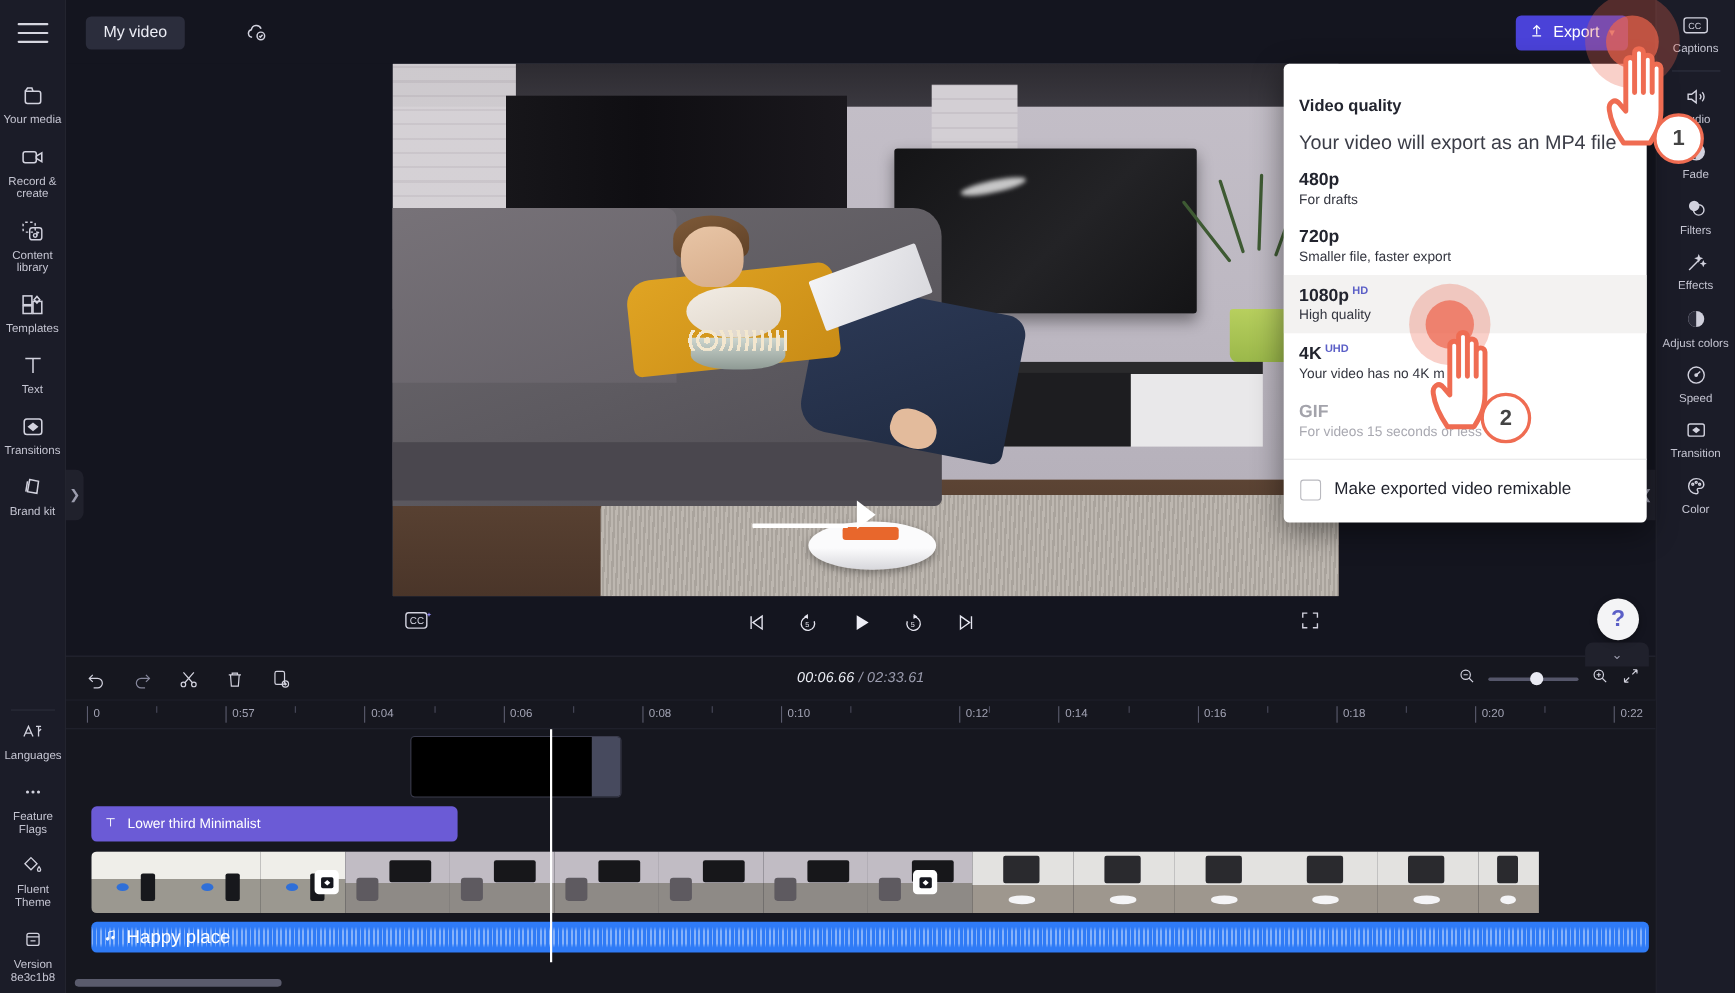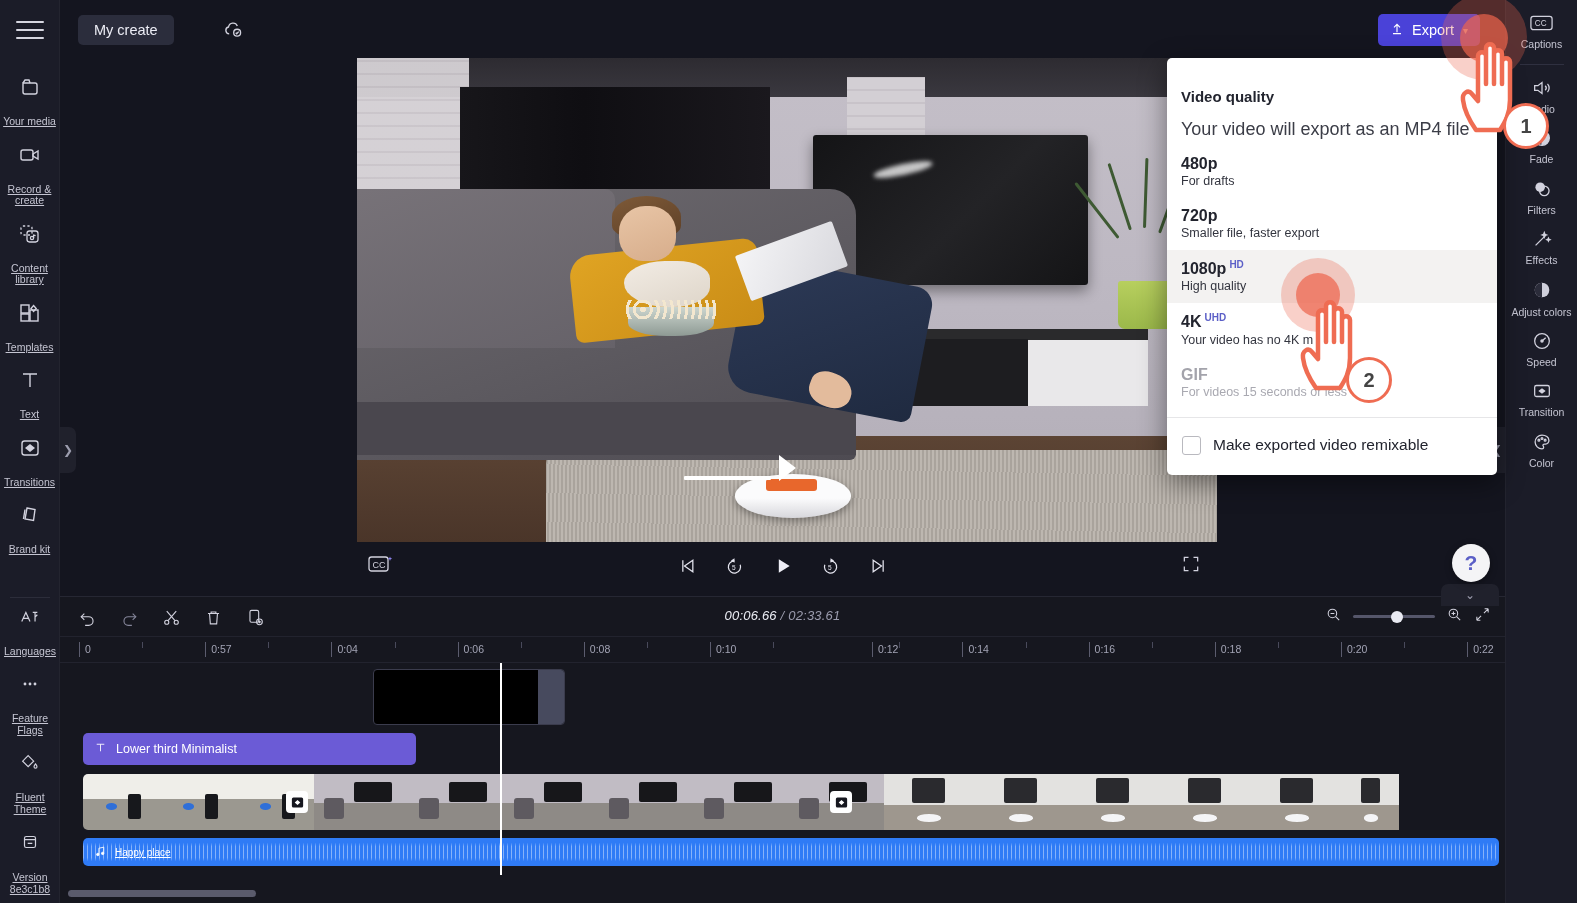--- a/index.html
+++ b/index.html
@@ -20,21 +20,21 @@
   }
   .hamburger { margin-top: 18px; width: 30px; height: 24px; display: flex;
     flex-direction: column; justify-content: space-between; padding: 3px 1px; cursor: pointer; }
   .hamburger span { display: block; height: 1.6px; background: #d6d6e0; border-radius: 2px; }
   .rail-item {
     width: 60px; margin-top: 14px; display: flex; flex-direction: column;
     align-items: center; cursor: pointer; color: #c9c9d6;
   }
   .rail-item .ricon { height: 26px; display:flex; align-items:center; justify-content:center; }
   .rail-item .rlabel { font-size: 10.5px; line-height: 11.5px; text-align: center;
-    margin-top: 16px; color: #c5c5d2; max-width: 58px; text-decoration: underline; }
+    margin-top: 4px; color: #c5c5d2; max-width: 58px; }
   .rail-bottom { position: absolute; bottom: 8px; left: 0; width: 60px; }
   .rail-divider { width: 40px; height: 1px; background: #2c2d3a; margin: 8px auto 2px; }
 
   
   .topbar { position: absolute; left: 60px; top: 0; right: 0; height: 58px; background: #14151f; }
   .proj-title {
     position: absolute; left: 18px; top: 15px; height: 30px; padding: 0 16px;
     background: #2b2d3c; border-radius: 5px; display: flex; align-items: center;
     font-size: 14.5px; color: #ecedf5; cursor: text;
   }
@@ -201,21 +201,21 @@
   .thumb.c { background: linear-gradient(180deg,#e3e2e0 0 55%, #9e978e 55% 100%); }
   .thumb.c::before { content:''; position:absolute; left:30%; top:8%; width:36%;
       height:44%; background:#2a2a2e; border-radius:2px; }
   .thumb.c::after { content:''; position:absolute; left:36%; top:72%; width:26%;
       height:13%; background:#f4f4f6; border-radius:50%; }
   .trans-badge { position: absolute; width: 22px; height: 22px; background: #fff;
     border-radius: 4px; display: flex; align-items: center; justify-content: center;
     cursor: pointer; z-index: 4; }
   .clip-audio { position: absolute; background: #2f7bf6; border-radius: 5px;
     display: flex; align-items: center; gap: 8px; padding-left: 11px; overflow: hidden;
-    font-size: 10px; color: #fff; cursor: pointer; text-decoration: underline; }
+    font-size: 17px; color: #fff; cursor: pointer; }
   .wave { position: absolute; left: 0; right: 0; top: 0; bottom: 0;
     background: repeating-linear-gradient(90deg,
       rgba(255,255,255,.42) 0 1.5px, transparent 1.5px 4px);
     mask-image: linear-gradient(180deg, transparent 16%, #000 30%, #000 70%, transparent 84%);
     -webkit-mask-image: linear-gradient(180deg, transparent 16%, #000 30%, #000 70%, transparent 84%);
   }
   .playhead { position: absolute; top: 0; bottom: 0; width: 2px; background: #fff; z-index: 9; }
   .hscroll { position: absolute; left: 8px; bottom: 6px; height: 7px; width: 188px;
     background: #5a5b6c; border-radius: 4px; cursor: pointer; }
 
@@ -390,21 +390,21 @@
             <rect x="6" y="6" width="12" height="12" rx="2"></rect>
               <path d="M6 9.5h12M9.5 13.5h5"></path>
             </svg>
         </div>
         <div class="rlabel" style="line-height:12px">Version 8e3c1b8</div>
       </div>
     </div>
   </div>
 
   <div class="topbar">
-    <div class="proj-title">My create</div>
+    <div class="proj-title">My video</div>
     <div class="cloud-icon">
       <svg width="23" height="23" viewBox="0 0 24 24" fill="none" stroke="#d2d2de" stroke-width="1.4">
         <path d="M7.5 16.5A3.6 3.6 0 016.8 9.4 4.8 4.8 0 0116 8.4"></path>
         <circle cx="15.8" cy="15.3" r="3.6"></circle>
           <path d="M14.3 15.3l1.1 1.1 2-2.2"></path>
         </svg>
     </div>
     <button class="export-btn">
       <span>
         <svg width="16" height="16" viewBox="0 0 24 24" fill="none" stroke="#fff" stroke-width="1.7">

